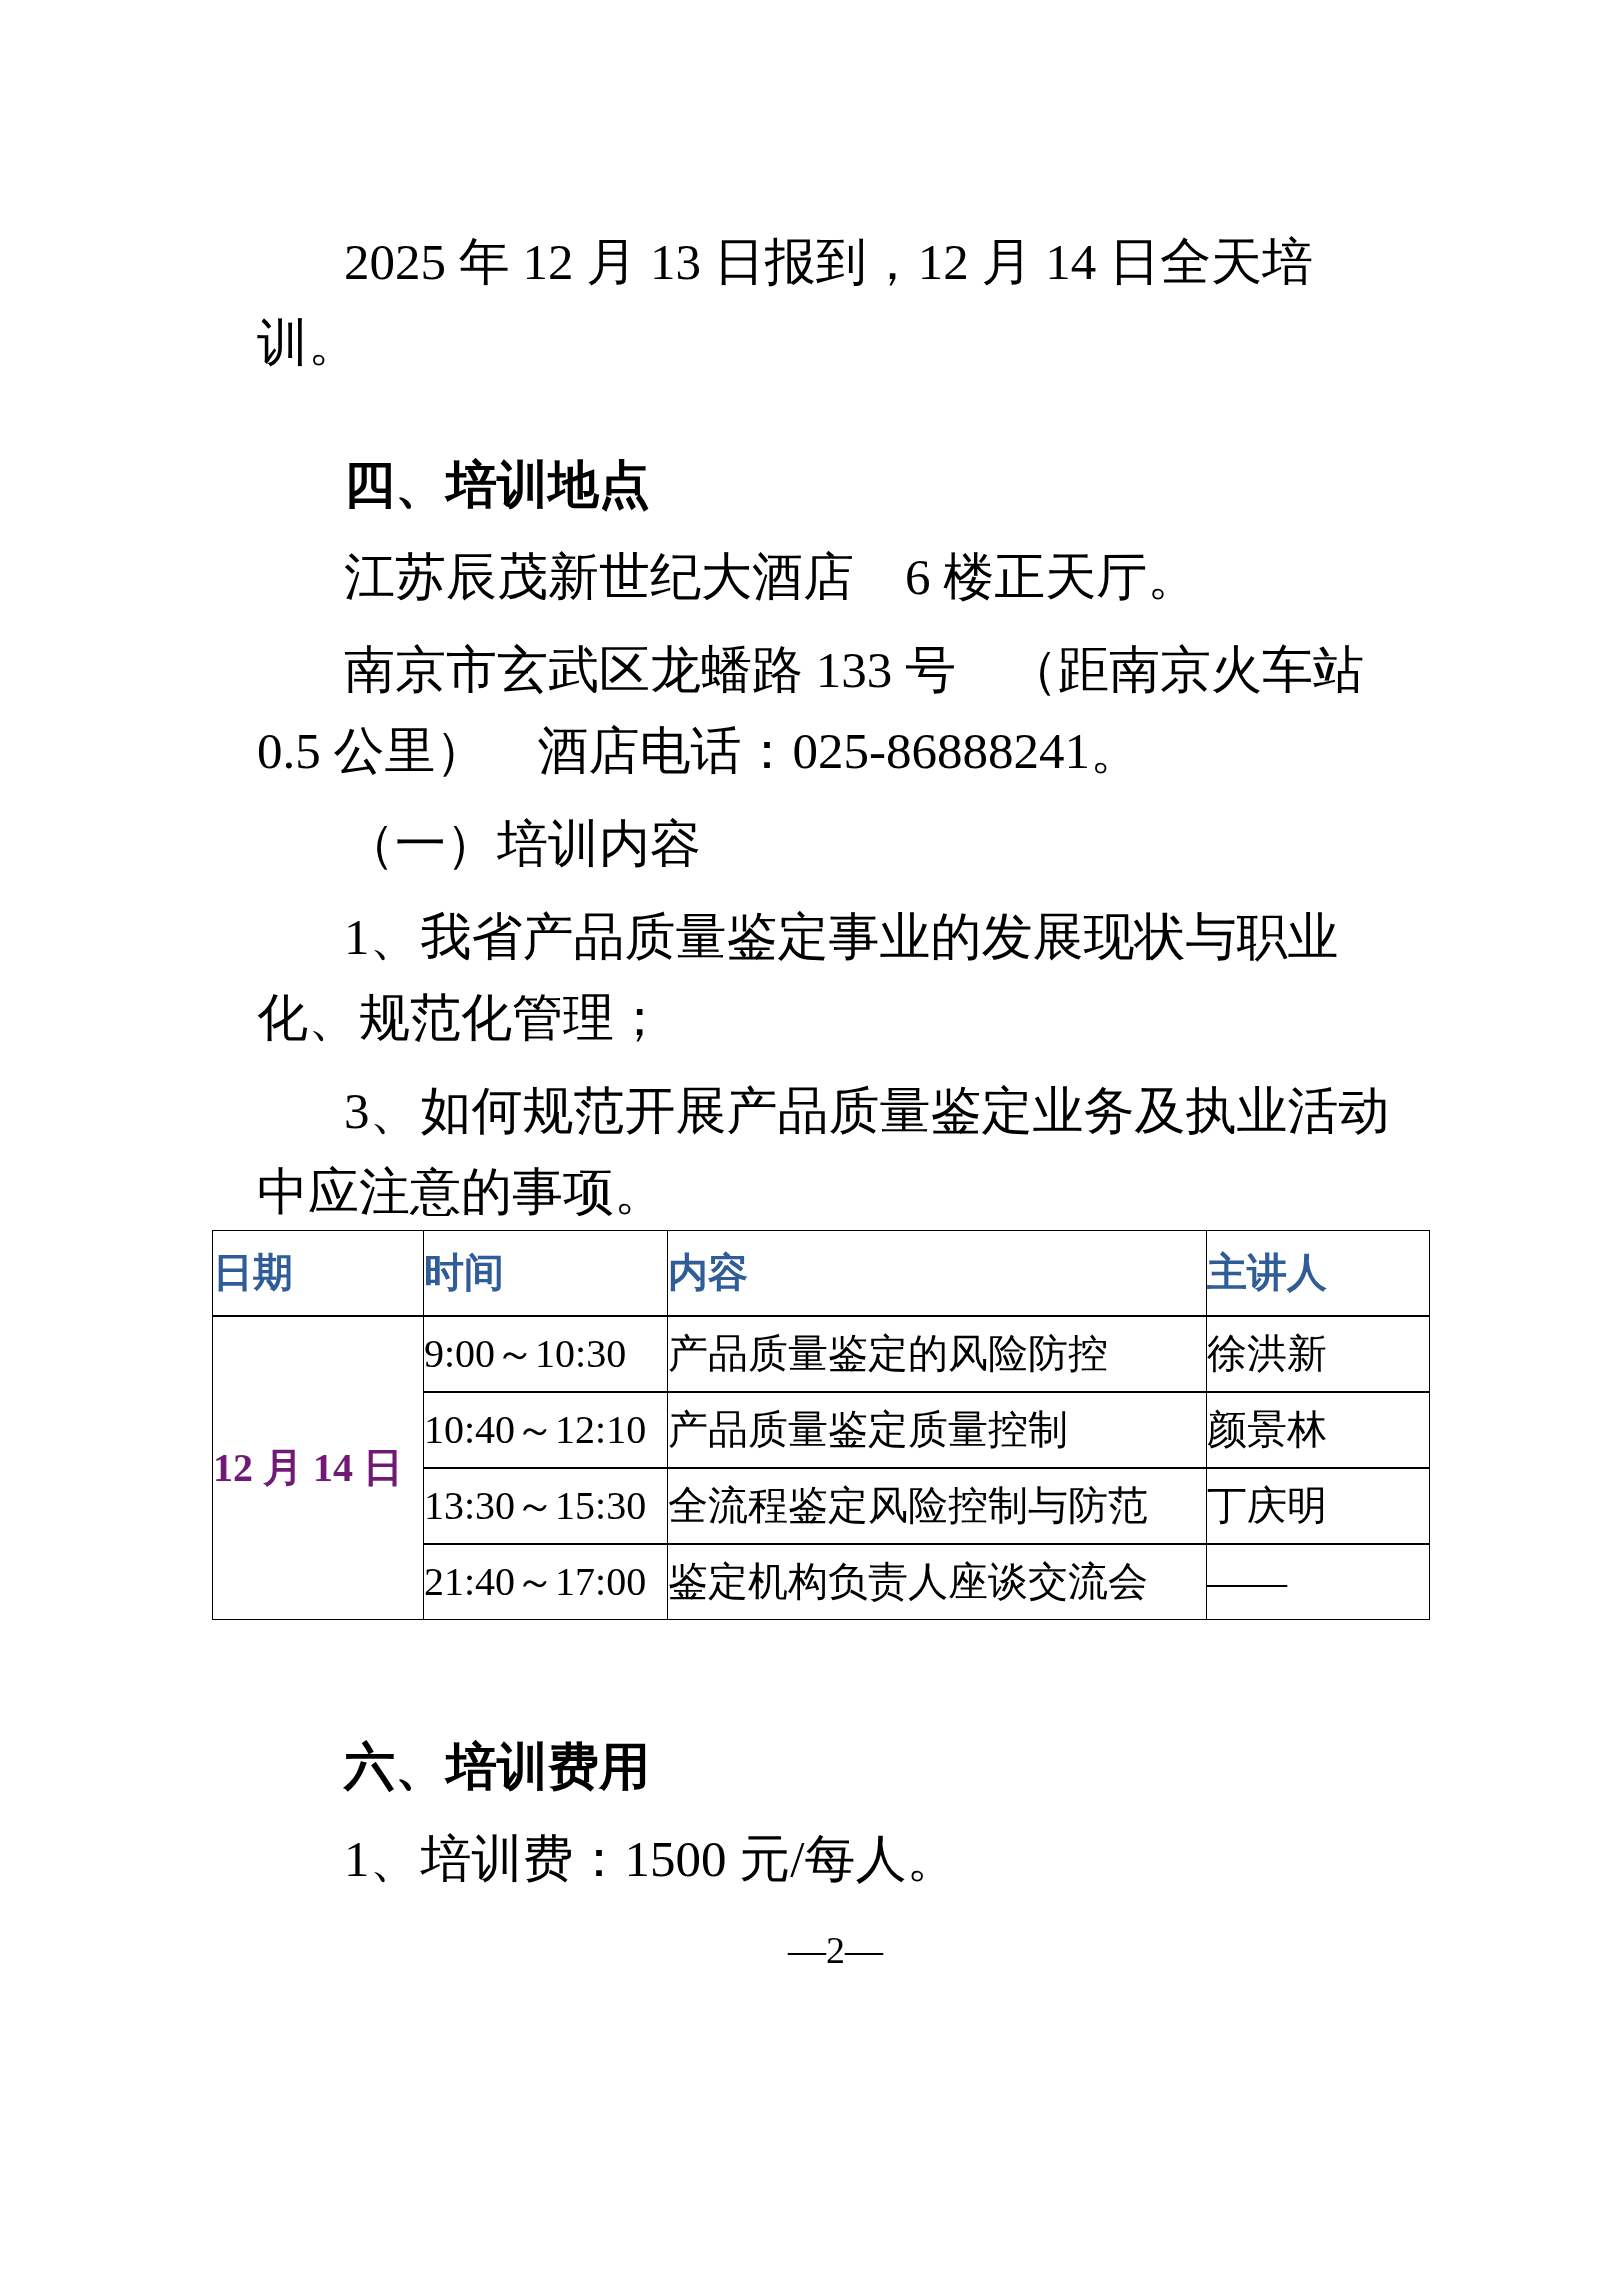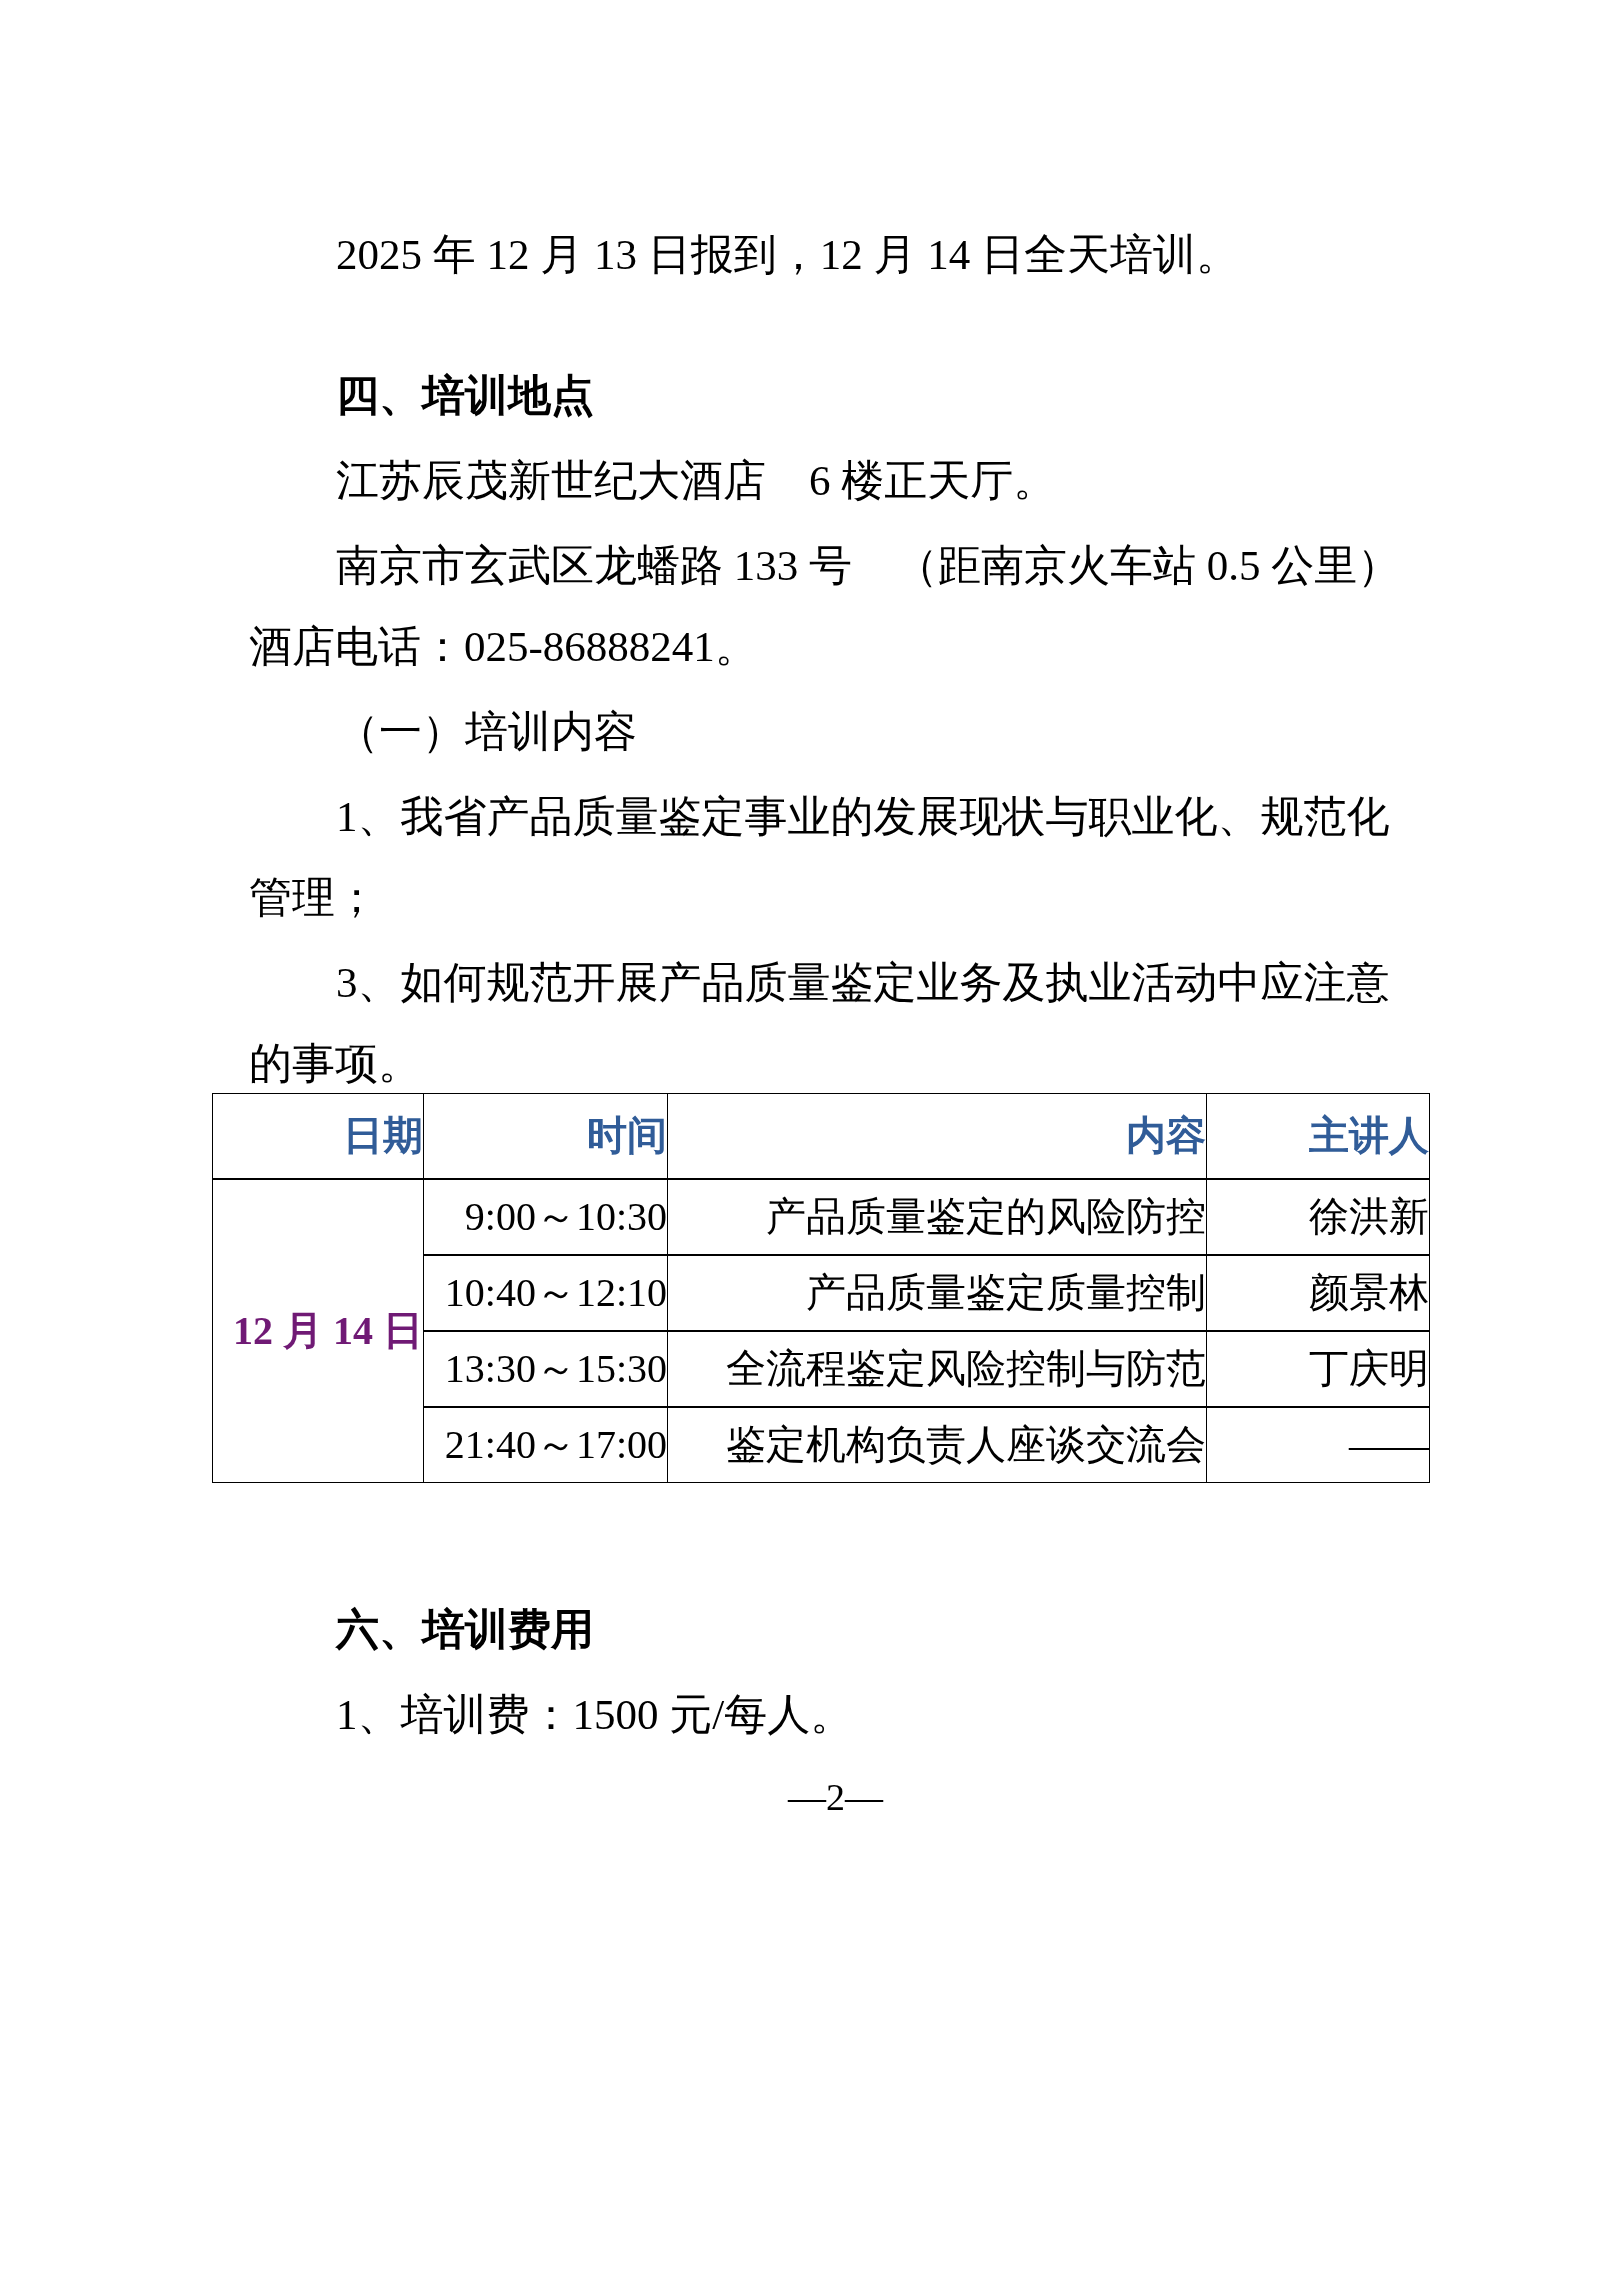--- a/index.html
+++ b/index.html
@@ -10,42 +10,42 @@
     color: #000000;
     font-family: "Liberation Serif", "DejaVu Serif", serif;
     font-size: 43px;
     position: relative;
     overflow: hidden;
   }
   .content {
     padding: 210px 197px 0 245px;
   }
   p, h2 {
-    margin: 4px;
+    margin: 12px;
     line-height: 81px;
-    font-size: 43px;
+    font-size: 51px;
     font-weight: normal;
   }
   .indent2 { text-indent: 87px; }
   .indent23 { text-indent: 100px; }
   .hd {
     font-family: "Liberation Sans", "DejaVu Sans", sans-serif;
     font-weight: 700;
   }
   .mt-section { margin-top: 60px; }
   .mt-section5 { margin-top: 63px; }
   .mt-section6 { margin-top: 106px; }
   .sub2 { margin-top: -28px; }
   .sched-table {
     border-collapse: collapse;
     table-layout: fixed;
     width: 1216px;
     margin-left: -33px;
     margin-top: -15.3px;
-    text-align: right;
+    text-align: left;
   }
   .sched-table col.c-date    { width: 211px; }
   .sched-table col.c-time    { width: 244px; }
   .sched-table col.c-content { width: 539px; }
   .sched-table col.c-speaker { width: 223px; }
   .sched-table th, .sched-table td {
     border: 1.5px solid #000000;
     padding: 0;
     font-size: 40px;
     vertical-align: middle;

